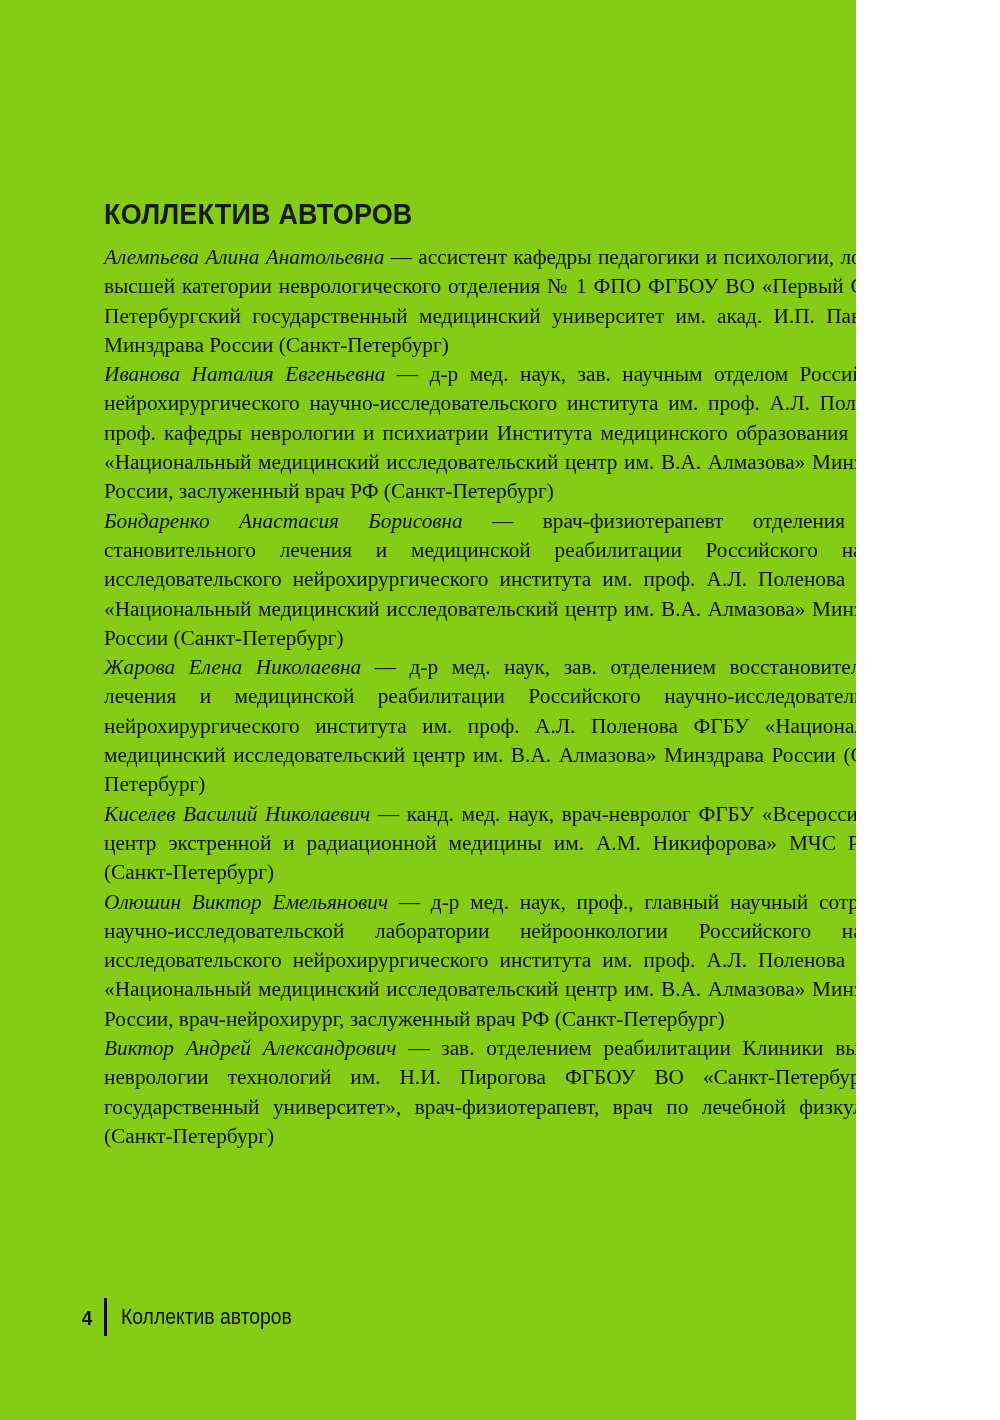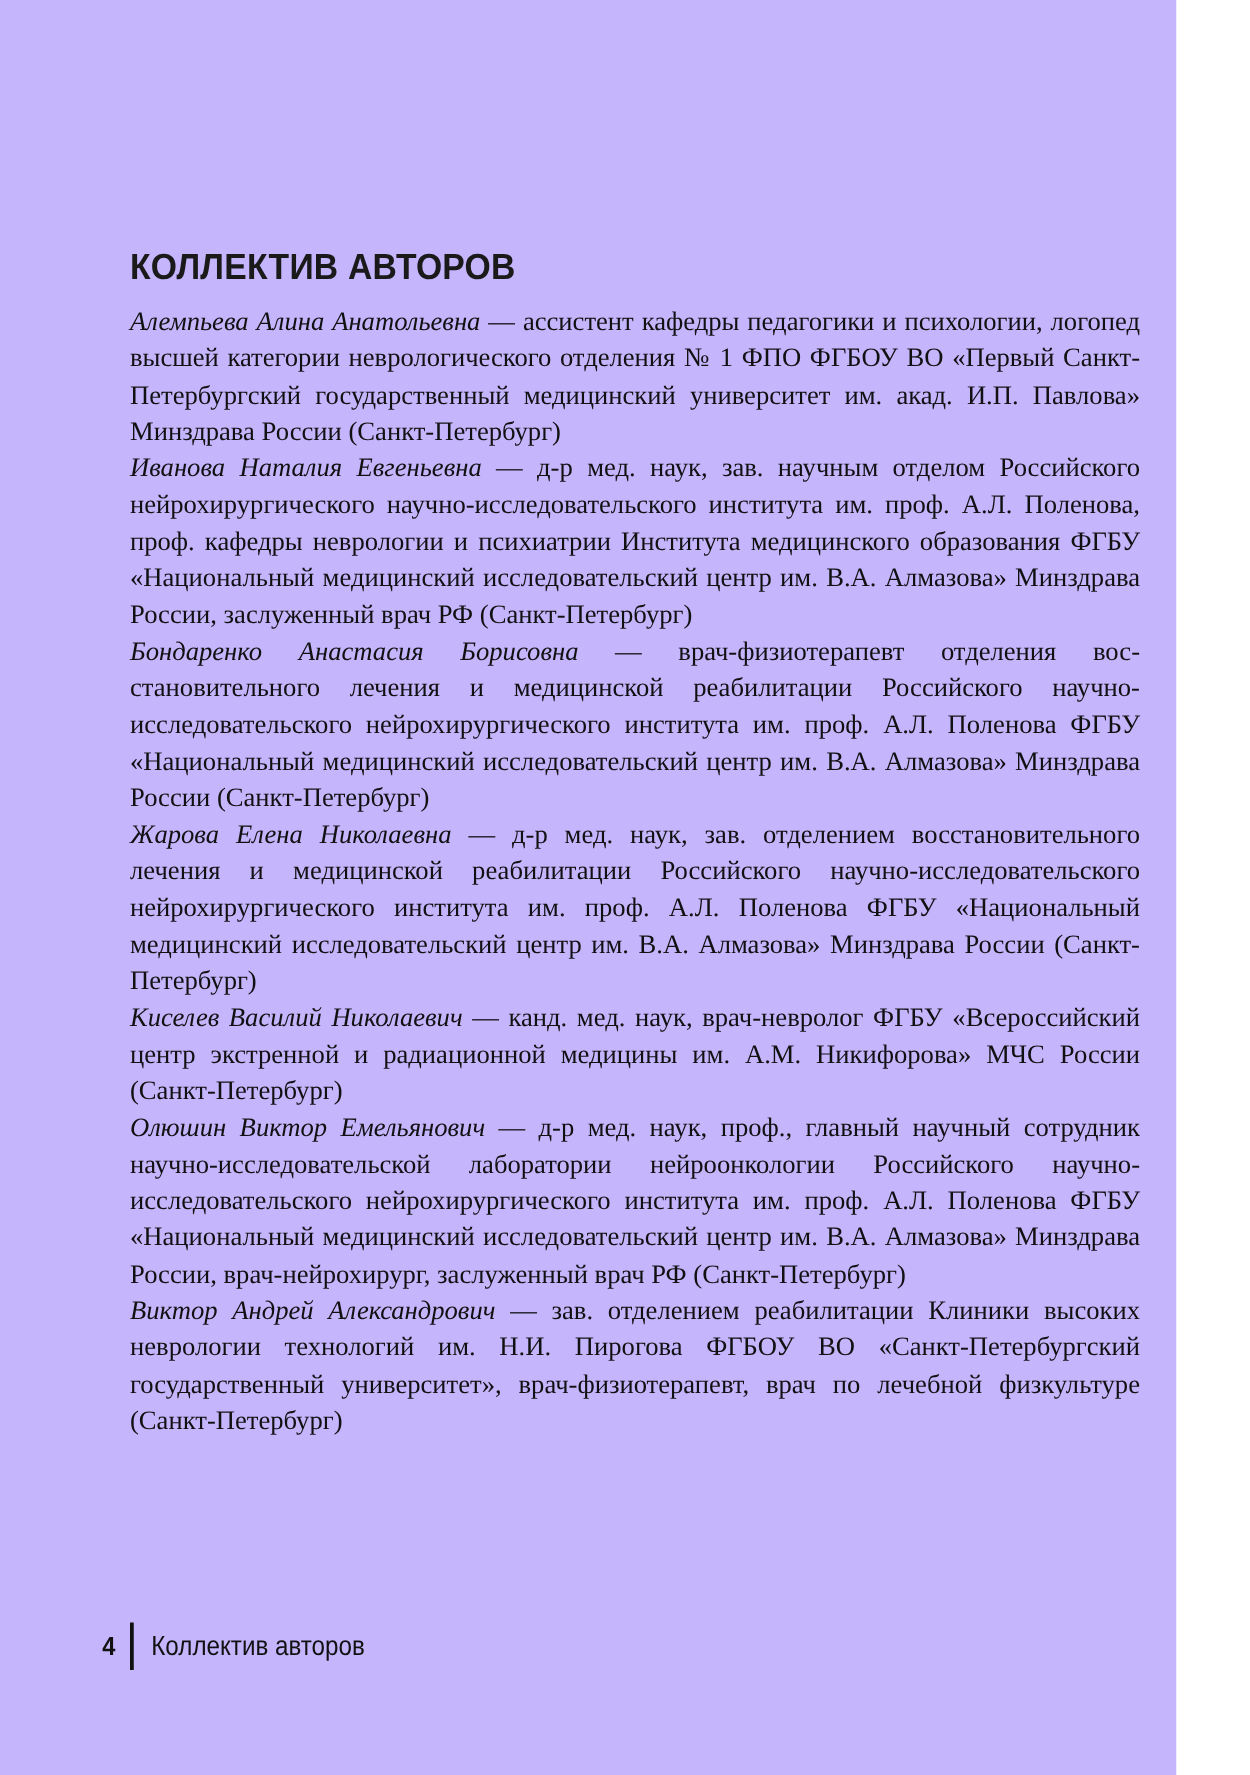--- a/index.html
+++ b/index.html
@@ -4,23 +4,23 @@
 <title>Коллектив авторов</title>
 <style>
   html, body {
     margin: 0;
     padding: 0;
     background: #ffffff;
   }
 
   .page {
     position: relative;
-    width: 941px;
+    width: 856px;
     height: 1420px;
-    background: #c4b5fd;
+    background: #84cc16;
     overflow: hidden;
     box-sizing: border-box;
   }
 
   
   .page-title {
     position: absolute;
     left: 104px;
     top: 178px;
     width: 810px;

